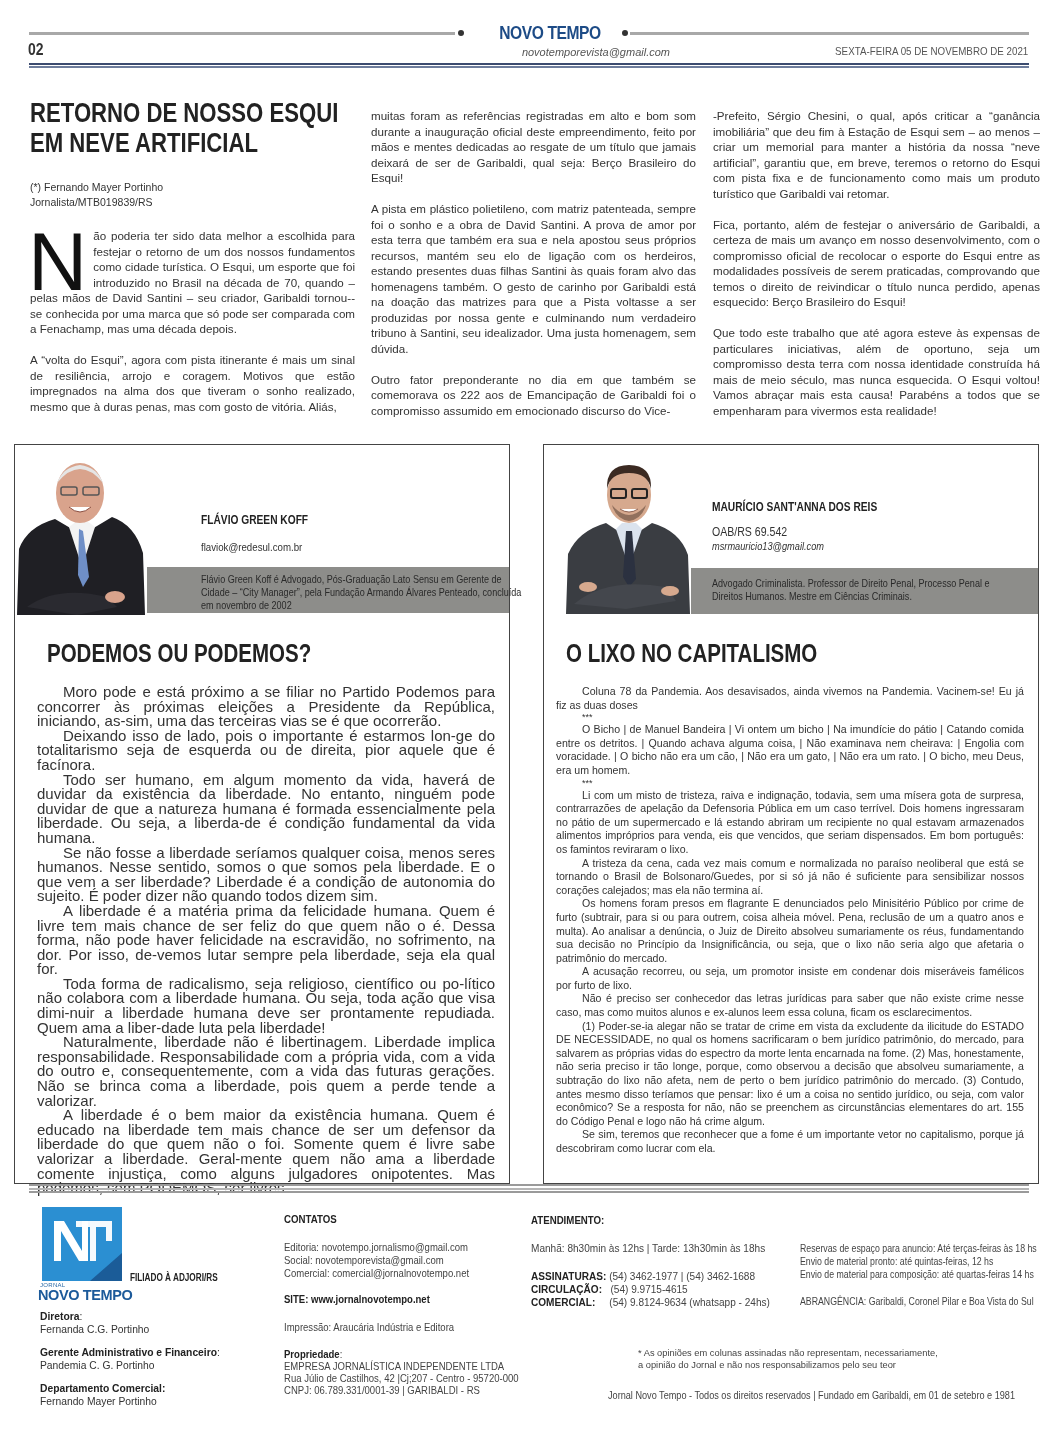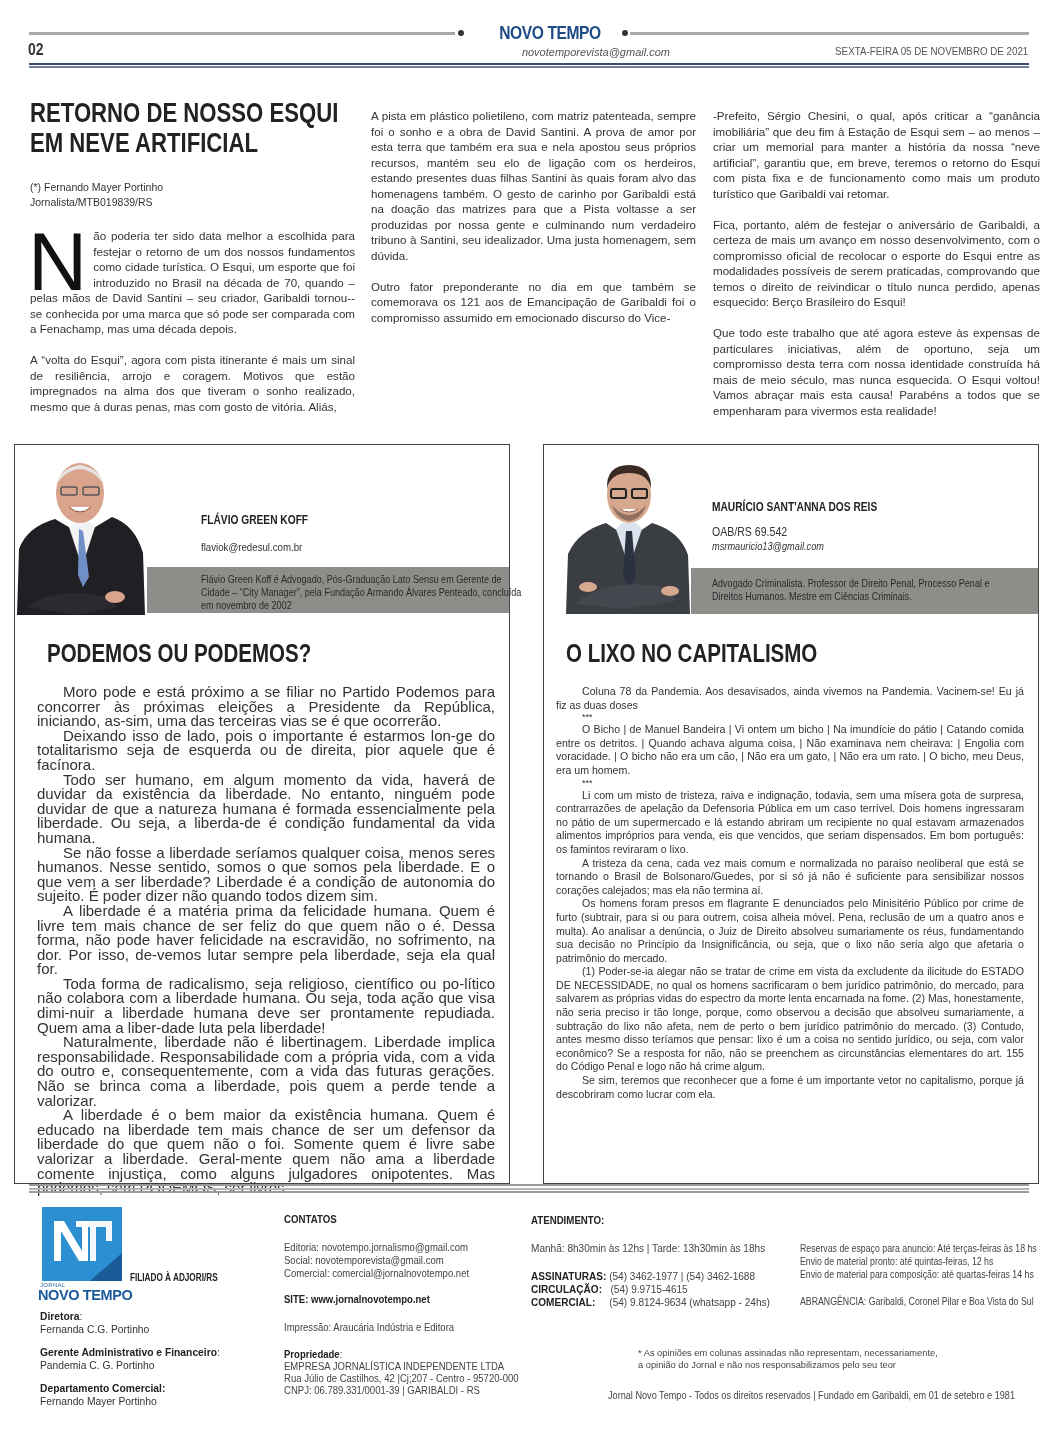--- a/index.html
+++ b/index.html
@@ -83,22 +83,23 @@
 <div class="byline">
   <div>(*) Fernando Mayer Portinho</div>
   <div>Jornalista/MTB019839/RS</div>
 </div>
 
 <div class="col col1">
   <p><span class="dropcap">N</span><span>ão poderia ter sido data melhor a escolhida para festejar o retorno de um dos nossos fundamentos como cidade turística. O Esqui, um esporte que foi introduzido no Brasil na década de 70, quando – pelas mãos de David Santini – seu criador, Garibaldi tornou--se conhecida por uma marca que só pode ser comparada com a Fenachamp, mas uma década depois.</span></p>
   <p>A “volta do Esqui”, agora com pista itinerante é mais um sinal de resiliência, arrojo e coragem. Motivos que estão impregnados na alma dos que tiveram o sonho realizado, mesmo que à duras penas, mas com gosto de vitória. Aliás,</p>
 </div>
 <div class="col col2">
+  <p>muitas foram as referências registradas em alto e bom som durante a inauguração oficial deste empreendimento, feito por mãos e mentes dedicadas ao resgate de um título que jamais deixará de ser de Garibaldi, qual seja: Berço Brasileiro do Esqui!</p>
   <p>A pista em plástico polietileno, com matriz patenteada, sempre foi o sonho e a obra de David Santini. A prova de amor por esta terra que também era sua e nela apostou seus próprios recursos, mantém seu elo de ligação com os herdeiros, estando presentes duas filhas Santini às quais foram alvo das homenagens também. O gesto de carinho por Garibaldi está na doação das matrizes para que a Pista voltasse a ser produzidas por nossa gente e culminando num verdadeiro tribuno à Santini, seu idealizador. Uma justa homenagem, sem dúvida.</p>
-  <p>Outro fator preponderante no dia em que também se comemorava os 121 aos de Emancipação de Garibaldi foi o compromisso assumido em emocionado discurso do Vice-</p>
+  <p>Outro fator preponderante no dia em que também se comemorava os 222 aos de Emancipação de Garibaldi foi o compromisso assumido em emocionado discurso do Vice-</p>
 </div>
 <div class="col col3">
   <p>-Prefeito, Sérgio Chesini, o qual, após criticar a “ganância imobiliária” que deu fim à Estação de Esqui sem – ao menos – criar um memorial para manter a história da nossa “neve artificial”, garantiu que, em breve, teremos o retorno do Esqui com pista fixa e de funcionamento como mais um produto turístico que Garibaldi vai retomar.</p>
   <p>Fica, portanto, além de festejar o aniversário de Garibaldi, a certeza de mais um avanço em nosso desenvolvimento, com o compromisso oficial de recolocar o esporte do Esqui entre as modalidades possíveis de serem praticadas, comprovando que temos o direito de reivindicar o título nunca perdido, apenas esquecido: Berço Brasileiro do Esqui!</p>
   <p>Que todo este trabalho que até agora esteve às expensas de particulares iniciativas, além de oportuno, seja um compromisso desta terra com nossa identidade construída há mais de meio século, mas nunca esquecida. O Esqui voltou! Vamos abraçar mais esta causa! Parabéns a todos que se empenharam para vivermos esta realidade!</p>
 </div>
 
 <div class="box box-left">
   <div class="bio-band" style="left:130px; right:0; top:122px;"></div>
   <svg class="portrait" style="left:2px; top:12px;" width="130" height="158" viewBox="0 0 130 158">
@@ -153,20 +154,22 @@
   <div class="bio-text" style="left:168px; top:132px; width:330px;">Advogado Criminalista. Professor de Direito Penal, Processo Penal e Direitos Humanos. Mestre em Ciências Criminais.</div>
   <div class="col-title" style="left:22px; top:194px;">O LIXO NO CAPITALISMO</div>
   <div class="col-body" style="left:12px; top:240px; width:468px; font-size:10.6px; line-height:13.6px;">
     <p>Coluna 78 da Pandemia. Aos desavisados, ainda vivemos na Pandemia. Vacinem-se! Eu já fiz as duas doses</p>
     <p class="stars">***</p>
     <p>O Bicho | de Manuel Bandeira | Vi ontem um bicho | Na imundície do pátio | Catando comida entre os detritos. | Quando achava alguma coisa, | Não examinava nem cheirava: | Engolia com voracidade. | O bicho não era um cão, | Não era um gato, | Não era um rato. | O bicho, meu Deus, era um homem.</p>
     <p class="stars">***</p>
     <p>Li com um misto de tristeza, raiva e indignação, todavia, sem uma mísera gota de surpresa, contrarrazões de apelação da Defensoria Pública em um caso terrível. Dois homens ingressaram no pátio de um supermercado e lá estando abriram um recipiente no qual estavam armazenados alimentos impróprios para venda, eis que vencidos, que seriam dispensados. Em bom português: os famintos reviraram o lixo.</p>
     <p>A tristeza da cena, cada vez mais comum e normalizada no paraíso neoliberal que está se tornando o Brasil de Bolsonaro/Guedes, por si só já não é suficiente para sensibilizar nossos corações calejados; mas ela não termina aí.</p>
     <p>Os homens foram presos em flagrante E denunciados pelo Minisitério Público por crime de furto (subtrair, para si ou para outrem, coisa alheia móvel. Pena, reclusão de um a quatro anos e multa). Ao analisar a denúncia, o Juiz de Direito absolveu sumariamente os réus, fundamentando sua decisão no Princípio da Insignificância, ou seja, que o lixo não seria algo que afetaria o patrimônio do mercado.</p>
+    <p>A acusação recorreu, ou seja, um promotor insiste em condenar dois miseráveis famélicos por furto de lixo.</p>
+    <p>Não é preciso ser conhecedor das letras jurídicas para saber que não existe crime nesse caso, mas como muitos alunos e ex-alunos leem essa coluna, ficam os esclarecimentos.</p>
     <p>(1) Poder-se-ia alegar não se tratar de crime em vista da excludente da ilicitude do ESTADO DE NECESSIDADE, no qual os homens sacrificaram o bem jurídico patrimônio, do mercado, para salvarem as próprias vidas do espectro da morte lenta encarnada na fome. (2) Mas, honestamente, não seria preciso ir tão longe, porque, como observou a decisão que absolveu sumariamente, a subtração do lixo não afeta, nem de perto o bem jurídico patrimônio do mercado. (3) Contudo, antes mesmo disso teríamos que pensar: lixo é um a coisa no sentido jurídico, ou seja, com valor econômico? Se a resposta for não, não se preenchem as circunstâncias elementares do art. 155 do Código Penal e logo não há crime algum.</p>
     <p>Se sim, teremos que reconhecer que a fome é um importante vetor no capitalismo, porque já descobriram como lucrar com ela.</p>
   </div>
 </div>
 
 <div class="ftr-rule"></div>
 
 <div class="logo-box">
   <svg width="80" height="74" viewBox="0 0 80 74">
     <rect width="80" height="74" fill="#2b8fd2"></rect>

